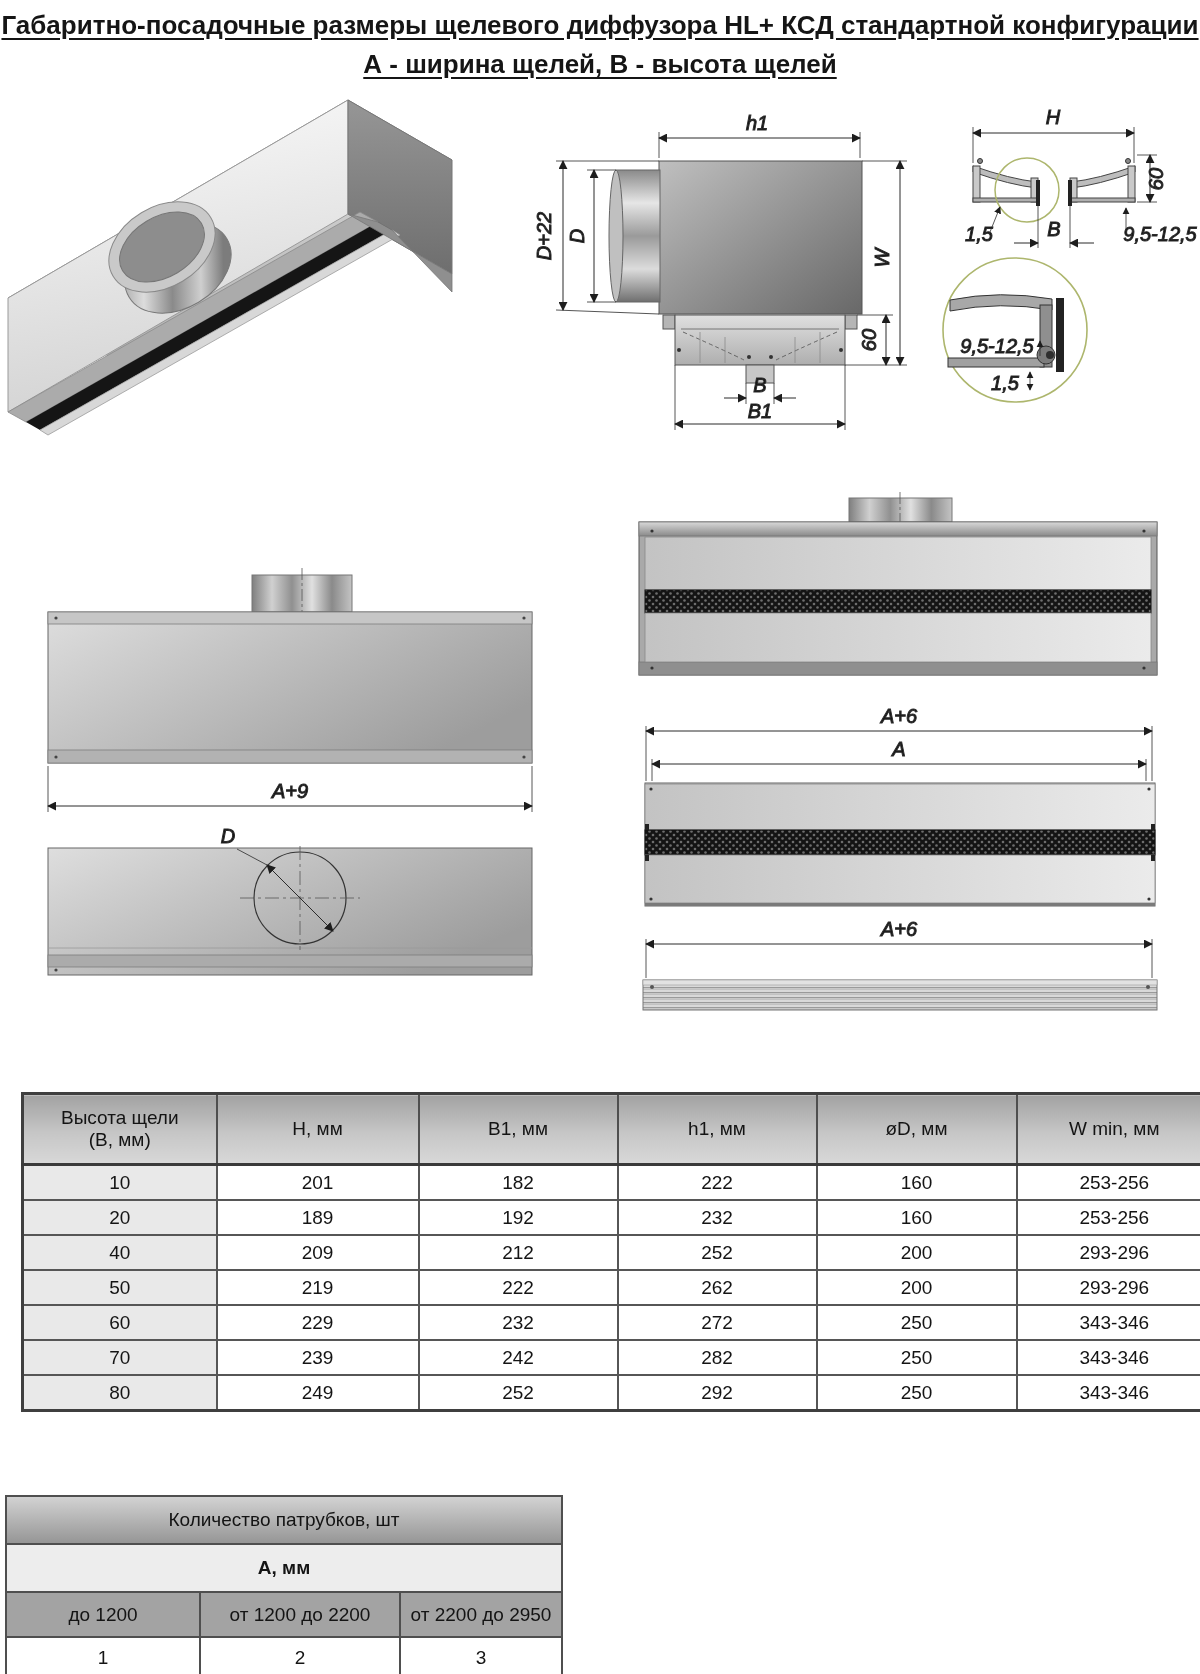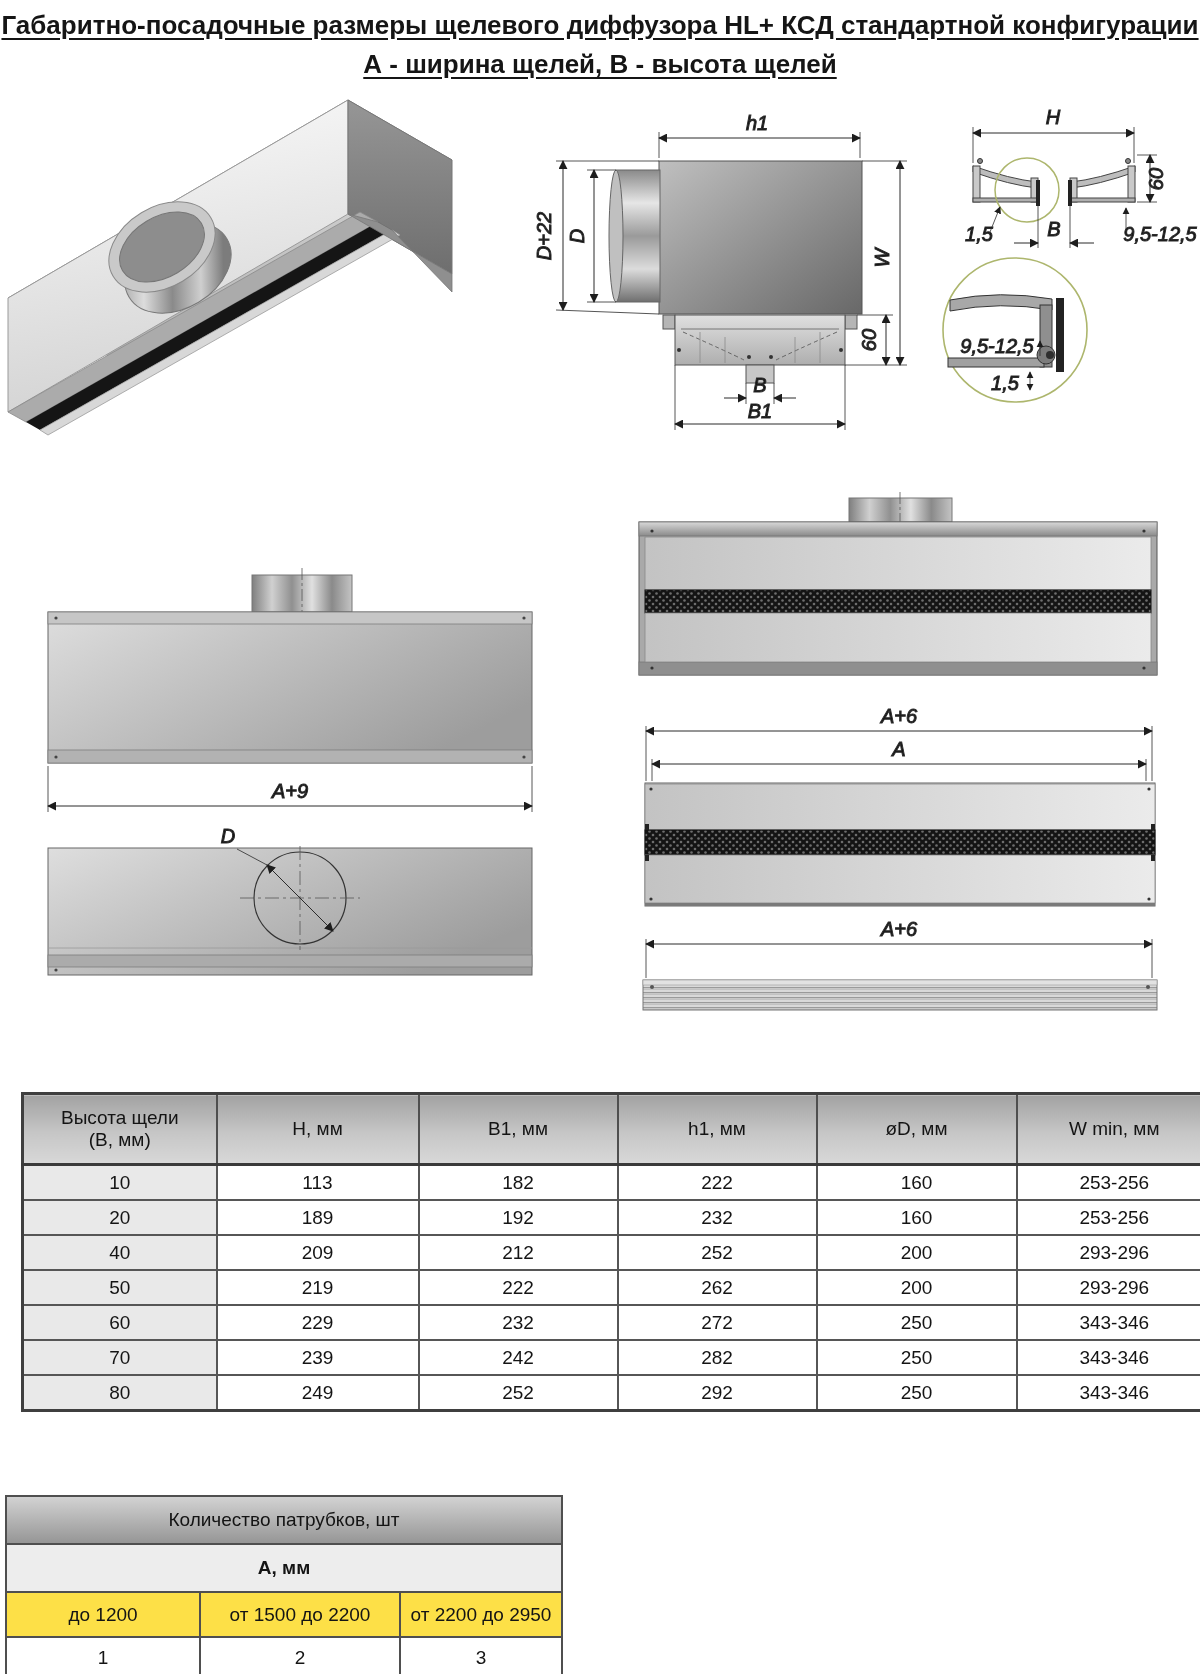--- a/index.html
+++ b/index.html
@@ -19,21 +19,21 @@
            border:2px solid #4f4f4f;border-bottom:3px solid #3a3a3a;color:#141414;}
   .main td{height:31px;text-align:center;vertical-align:middle;background:#ffffff;
            border:2px solid #565656;color:#141414;}
   .main td.rowhead{background:#e9e9e9;}
   
   .nozzle{position:absolute;top:1495px;left:5px;width:556px;font-size:19px;
           border:2px solid #4a4a4a;}
   .nozzle td{text-align:center;vertical-align:middle;border:2px solid #4f4f4f;color:#141414;}
   .nozzle .ttl{height:44px;background:linear-gradient(180deg,#d2d2d2,#969696);text-align:center;}
   .nozzle .sub{height:44px;background:#ededed;font-weight:bold;}
-  .nozzle .rng{height:41px;background:#fde047;text-align:center;}
+  .nozzle .rng{height:41px;background:#a3a3a3;text-align:center;}
   .nozzle .val{height:38px;background:#ffffff;}
 </style>
 </head>
 <body>
 
 <div class="page">
 
   <div class="title">
     <span>Габаритно-посадочные размеры щелевого диффузора HL+ КСД стандартной конфигурации</span><br>
     <span>А - ширина щелей, В - высота щелей</span>
@@ -334,21 +334,21 @@
         <th>H, мм</th>
         <th>B1, мм</th>
         <th>h1, мм</th>
         <th>øD, мм</th>
         <th>W min, мм</th>
       </tr>
     </thead>
     <tbody>
       <tr>
         <td class="rowhead">10</td>
-        <td>113</td>
+        <td>201</td>
         <td>182</td>
         <td>222</td>
         <td>160</td>
         <td>253-256</td>
       </tr>
       <tr>
         <td class="rowhead">20</td>
         <td>189</td>
         <td>192</td>
         <td>232</td>
@@ -406,21 +406,21 @@
     </colgroup>
     <tbody>
       <tr>
         <td class="ttl" colspan="3">Количество патрубков, шт</td>
       </tr>
       <tr>
         <td class="sub" colspan="3">А, мм</td>
       </tr>
       <tr>
         <td class="rng">до 1200</td>
-        <td class="rng">от 1500 до 2200</td>
+        <td class="rng">от 1200 до 2200</td>
         <td class="rng">от 2200 до 2950</td>
       </tr>
       <tr>
         <td class="val">1</td>
         <td class="val">2</td>
         <td class="val">3</td>
       </tr>
     </tbody>
   </table>
 

